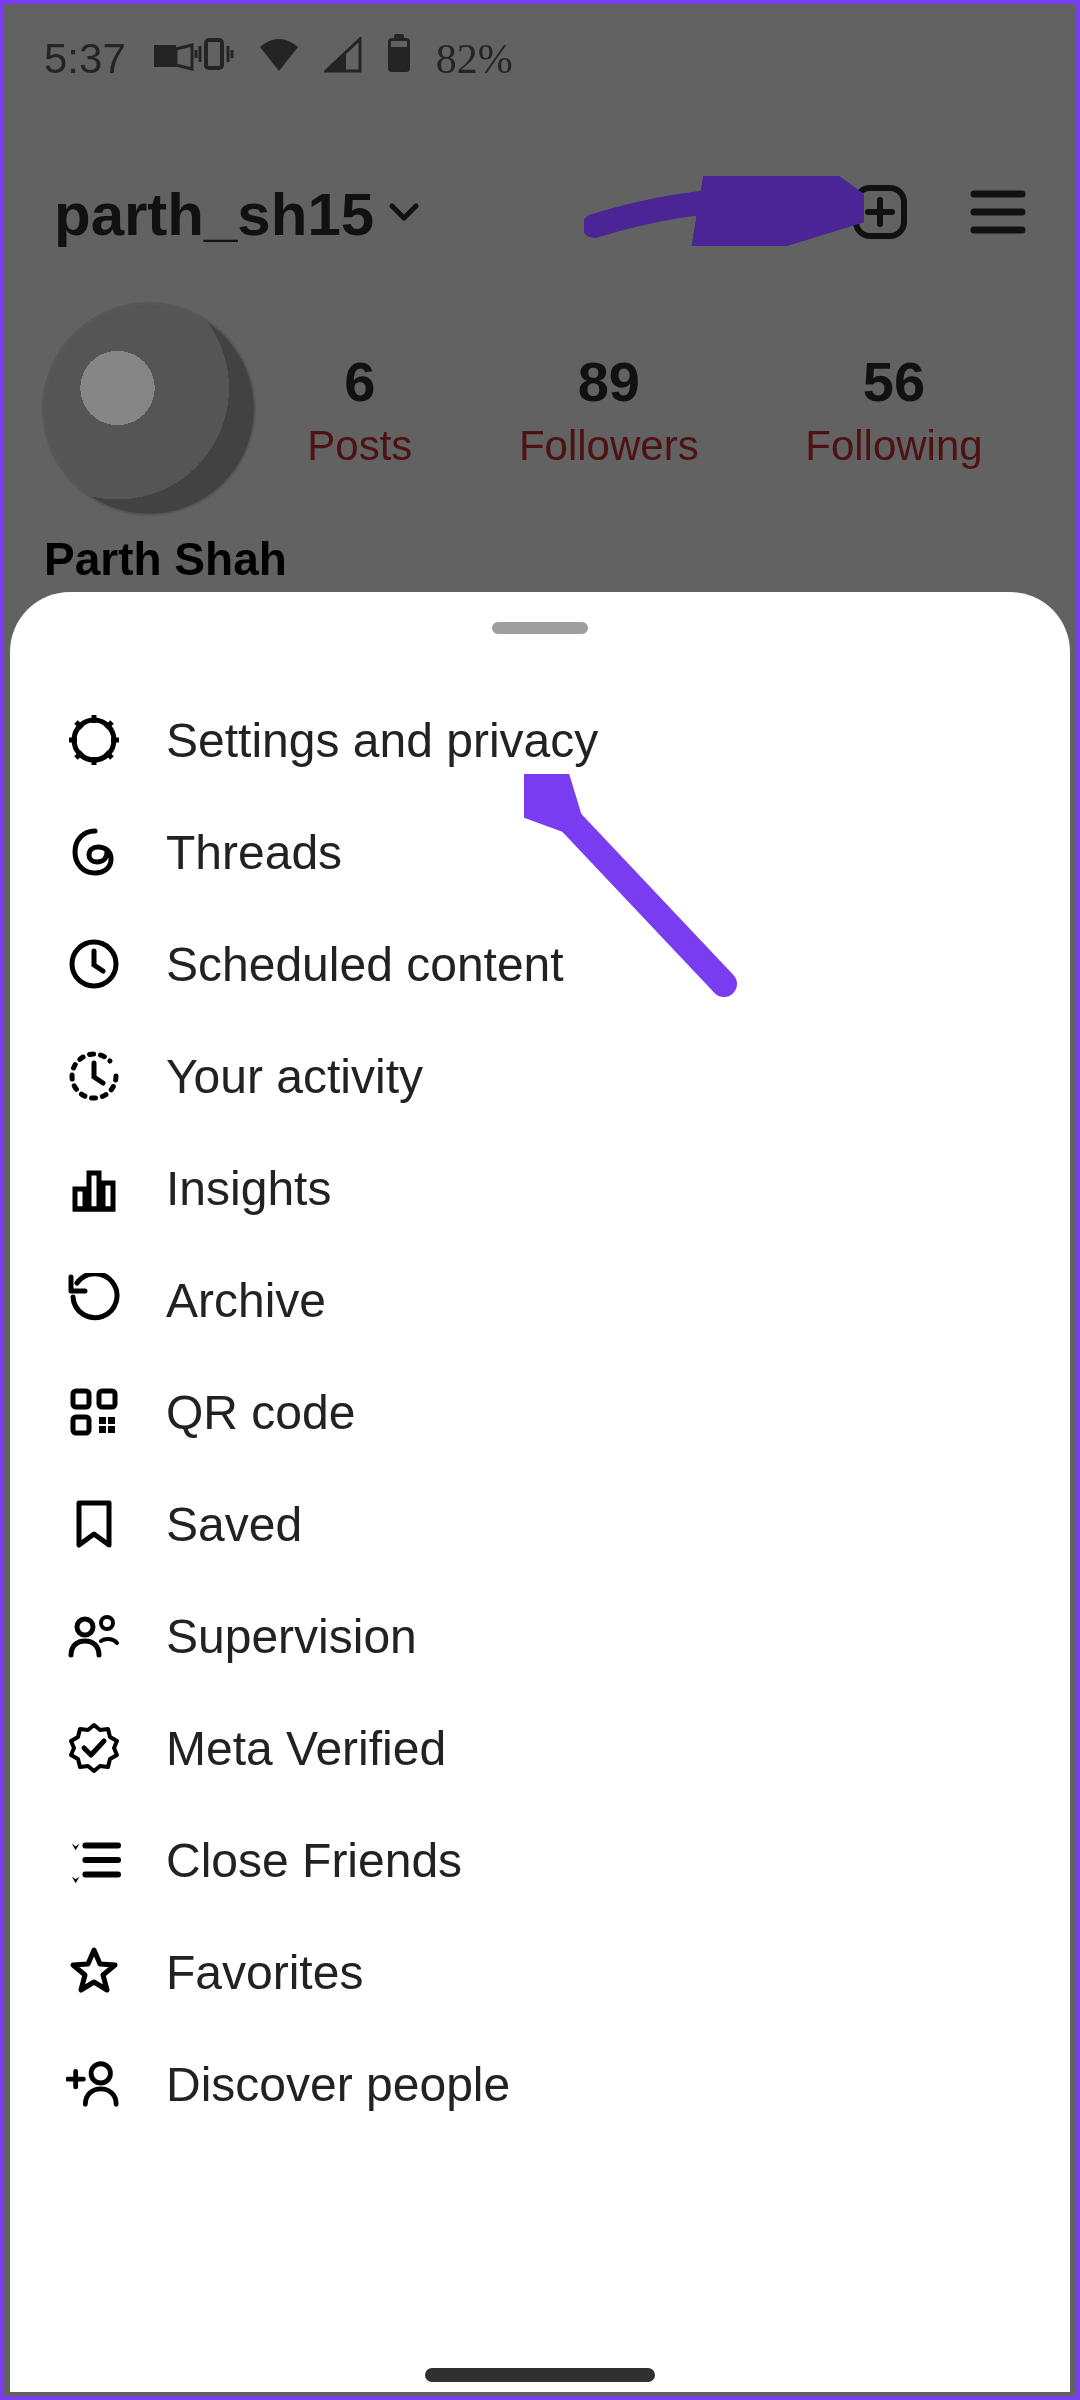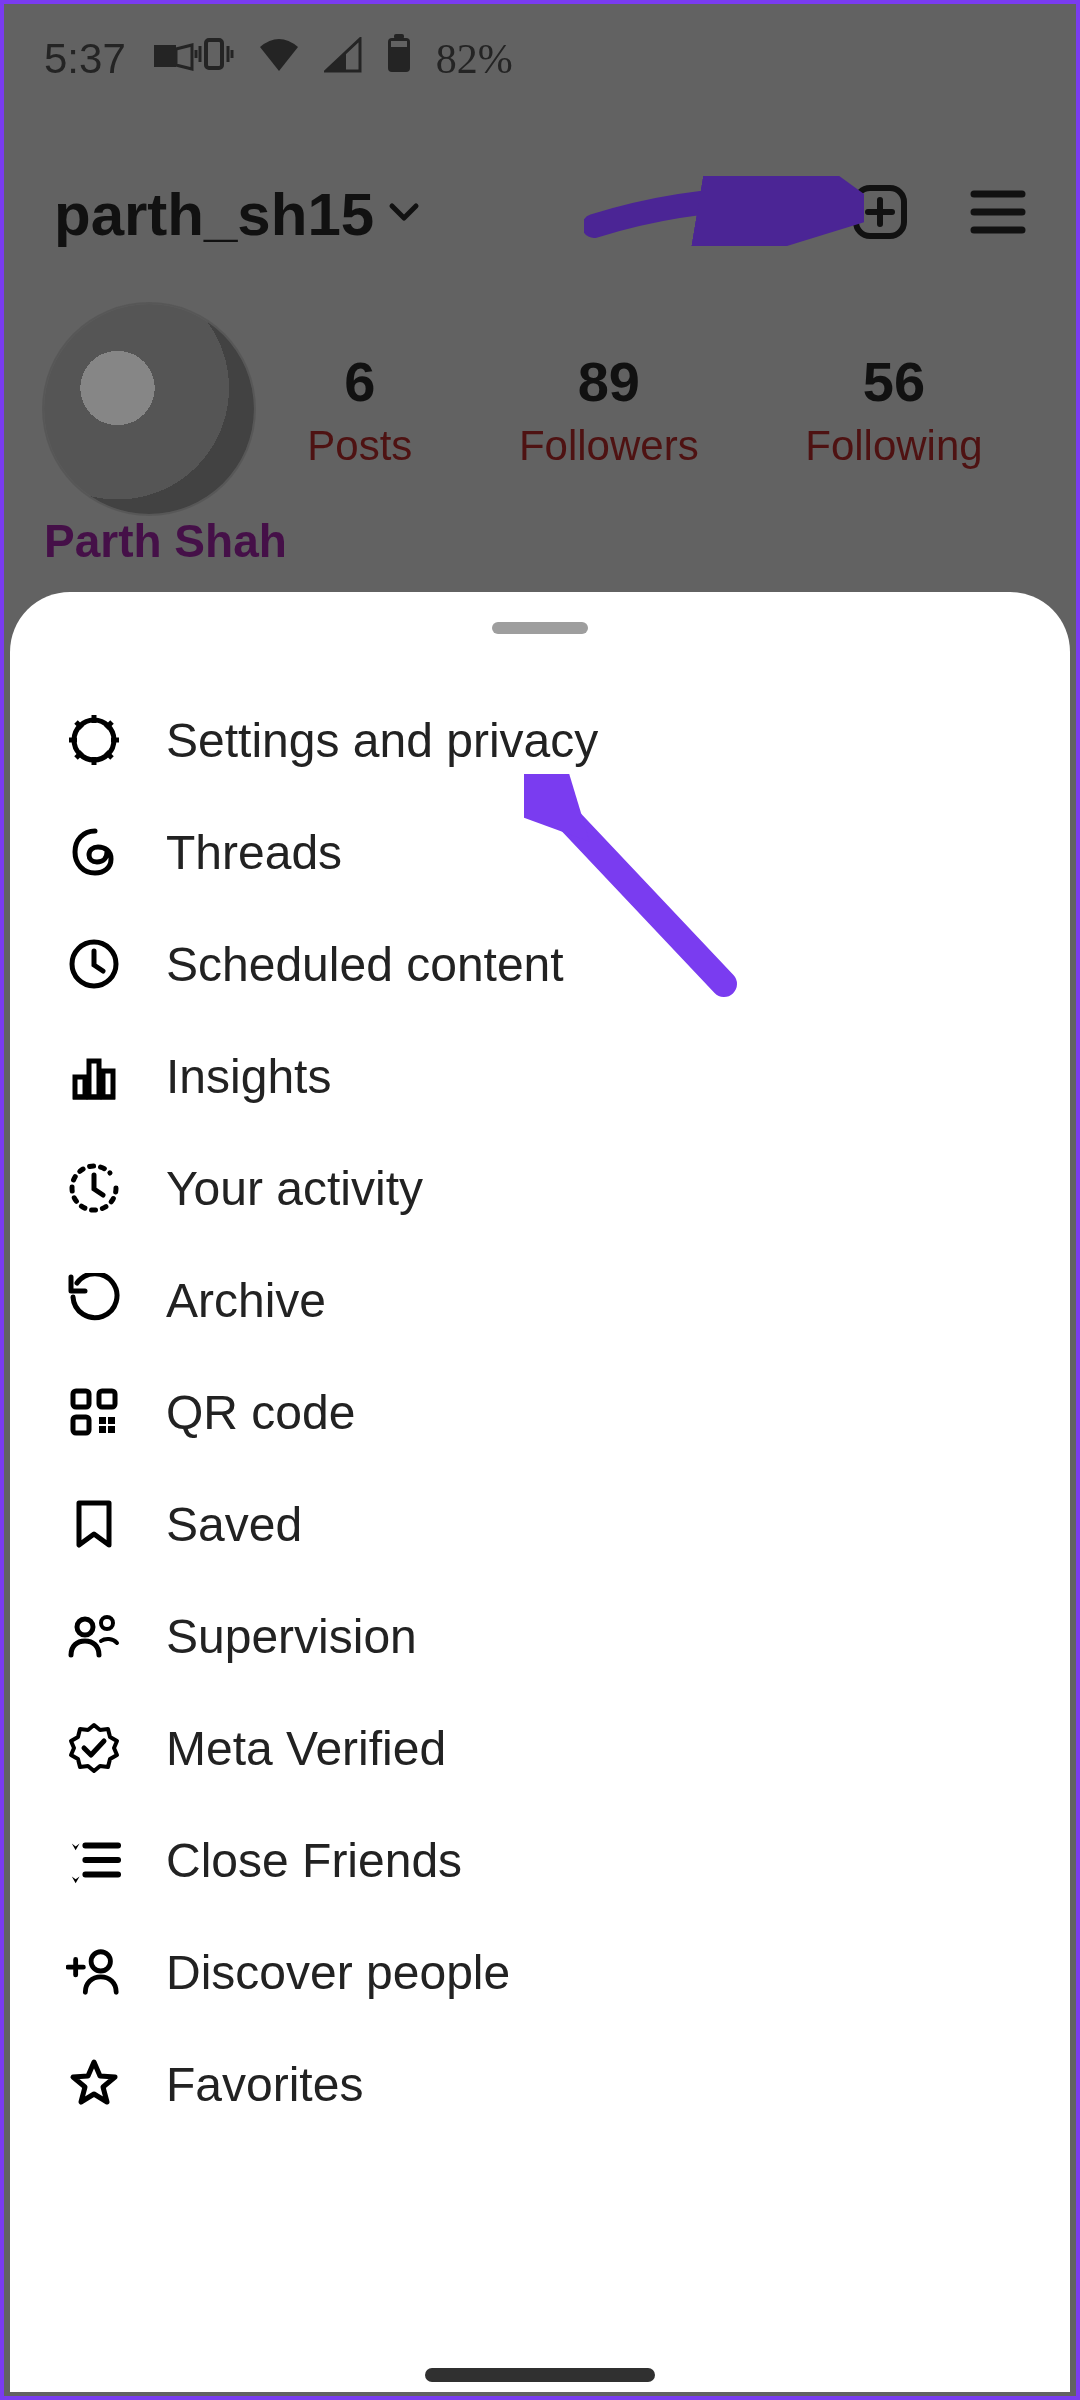--- a/index.html
+++ b/index.html
@@ -51,22 +51,22 @@
     width: 210px; height: 210px; border-radius: 50%;
     background: radial-gradient(circle at 35% 40%, #d9d9d9 0 20%, #8a8a8a 20% 60%, #6b6b6b 60% 100%);
     box-shadow: 0 0 0 2px rgba(0,0,0,0.1);
     flex: 0 0 auto;
   }
   .stats { flex: 1; display: flex; justify-content: space-around; }
   .stat { text-align: center; }
   .stat-num { font-size: 56px; font-weight: 700; color: #1c1c1c; }
   .stat-lbl { font-size: 42px; color: #7f1d1d; margin-top: 8px; }
   .display-name {
-    position: absolute; top: 510px; left: 40px;
-    font-size: 46px; font-weight: 600; color: #701a75;
+    position: absolute; top: 528px; left: 40px;
+    font-size: 46px; font-weight: 600; color: #000000;
   }
   
   .scrim {
     position: absolute; inset: 0;
     background: rgba(0,0,0,0.38);
   }
   
   .sheet {
     position: absolute;
     left: 6px; right: 6px; top: 588px; bottom: 4px;
@@ -247,37 +247,37 @@
             <circle cx="27" cy="27" r="22" fill="none" stroke="#000" stroke-width="5"></circle>
             <path d="M27 14v14l9 6" fill="none" stroke="#000" stroke-width="5" stroke-linecap="round"></path>
           </svg>
       </span>
       <span class="menu-label">Scheduled content</span>
     </li>
 
     <li class="menu-item">
       <span class="menu-icon">
         <svg width="54" height="54" viewBox="0 0 54 54">
+            <path d="M49 27a22 22 0 1 1-6-15" fill="none" stroke="#000" stroke-width="5" stroke-linecap="round" stroke-dasharray="4 7"></path>
+            <path d="M27 14v14l9 6" fill="none" stroke="#000" stroke-width="5" stroke-linecap="round"></path>
+          </svg>
+      </span>
+      <span class="menu-label">Your activity</span>
+    </li>
+
+    <li class="menu-item">
+      <span class="menu-icon">
+        <svg width="54" height="54" viewBox="0 0 54 54">
             <path d="M6 48h42" stroke="#000" stroke-width="5"></path>
             <rect x="8" y="28" width="10" height="20" fill="none" stroke="#000" stroke-width="5"></rect>
             <rect x="22" y="12" width="10" height="36" fill="none" stroke="#000" stroke-width="5"></rect>
             <rect x="36" y="22" width="10" height="26" fill="none" stroke="#000" stroke-width="5"></rect>
           </svg>
       </span>
       <span class="menu-label">Insights</span>
-    </li>
-
-    <li class="menu-item">
-      <span class="menu-icon">
-        <svg width="54" height="54" viewBox="0 0 54 54">
-            <path d="M49 27a22 22 0 1 1-6-15" fill="none" stroke="#000" stroke-width="5" stroke-linecap="round" stroke-dasharray="4 7"></path>
-            <path d="M27 14v14l9 6" fill="none" stroke="#000" stroke-width="5" stroke-linecap="round"></path>
-          </svg>
-      </span>
-      <span class="menu-label">Your activity</span>
     </li>
 
     <li class="menu-item">
       <span class="menu-icon">
         <svg width="54" height="54" viewBox="0 0 54 54">
             <path d="M10 10a22 22 0 1 1-4 14" fill="none" stroke="#000" stroke-width="5" stroke-linecap="round"></path>
             <path d="M4 4v14h14" fill="none" stroke="#000" stroke-width="5" stroke-linecap="round" stroke-linejoin="round"></path>
           </svg>
       </span>
       <span class="menu-label">Archive</span>
@@ -334,36 +334,36 @@
         <svg width="58" height="54" viewBox="0 0 58 54">
             <path d="M6 10l4 3 4-3-4 7zM6 44l4 3 4-3-4 7z" fill="#000"></path>
             <path d="M20 12h34M20 27h34M20 42h34" stroke="#000" stroke-width="6" stroke-linecap="round"></path>
           </svg>
       </span>
       <span class="menu-label">Close Friends</span>
     </li>
 
     <li class="menu-item">
       <span class="menu-icon">
+        <svg width="54" height="54" viewBox="0 0 54 54">
+            <path d="M27 5l6 14 15 1-12 10 4 15-13-8-13 8 4-15-12-10 15-1z" fill="none" stroke="#000" stroke-width="5" stroke-linejoin="round"></path>
+          </svg>
+      </span>
+      <span class="menu-label">Favorites</span>
+    </li>
+
+    <li class="menu-item">
+      <span class="menu-icon">
         <svg width="58" height="54" viewBox="0 0 58 54">
             <circle cx="36" cy="16" r="10" fill="none" stroke="#000" stroke-width="5"></circle>
             <path d="M20 48c0-10 7-16 16-16s16 6 16 16" fill="none" stroke="#000" stroke-width="5" stroke-linecap="round"></path>
             <path d="M10 14v16M2 22h16" stroke="#000" stroke-width="5" stroke-linecap="round"></path>
           </svg>
       </span>
       <span class="menu-label">Discover people</span>
-    </li>
-
-    <li class="menu-item">
-      <span class="menu-icon">
-        <svg width="54" height="54" viewBox="0 0 54 54">
-            <path d="M27 5l6 14 15 1-12 10 4 15-13-8-13 8 4-15-12-10 15-1z" fill="none" stroke="#000" stroke-width="5" stroke-linejoin="round"></path>
-          </svg>
-      </span>
-      <span class="menu-label">Favorites</span>
     </li>
 
   </ul>
 </div>
 
 <svg class="arrow2" viewBox="0 0 220 230">
   <defs>
       <marker id="ah2" markerWidth="9" markerHeight="9" refX="2" refY="4.5" orient="auto">
         <path d="M9 0 L0 4.5 L9 9 Z" fill="#7a3cf0"></path>
       </marker>

